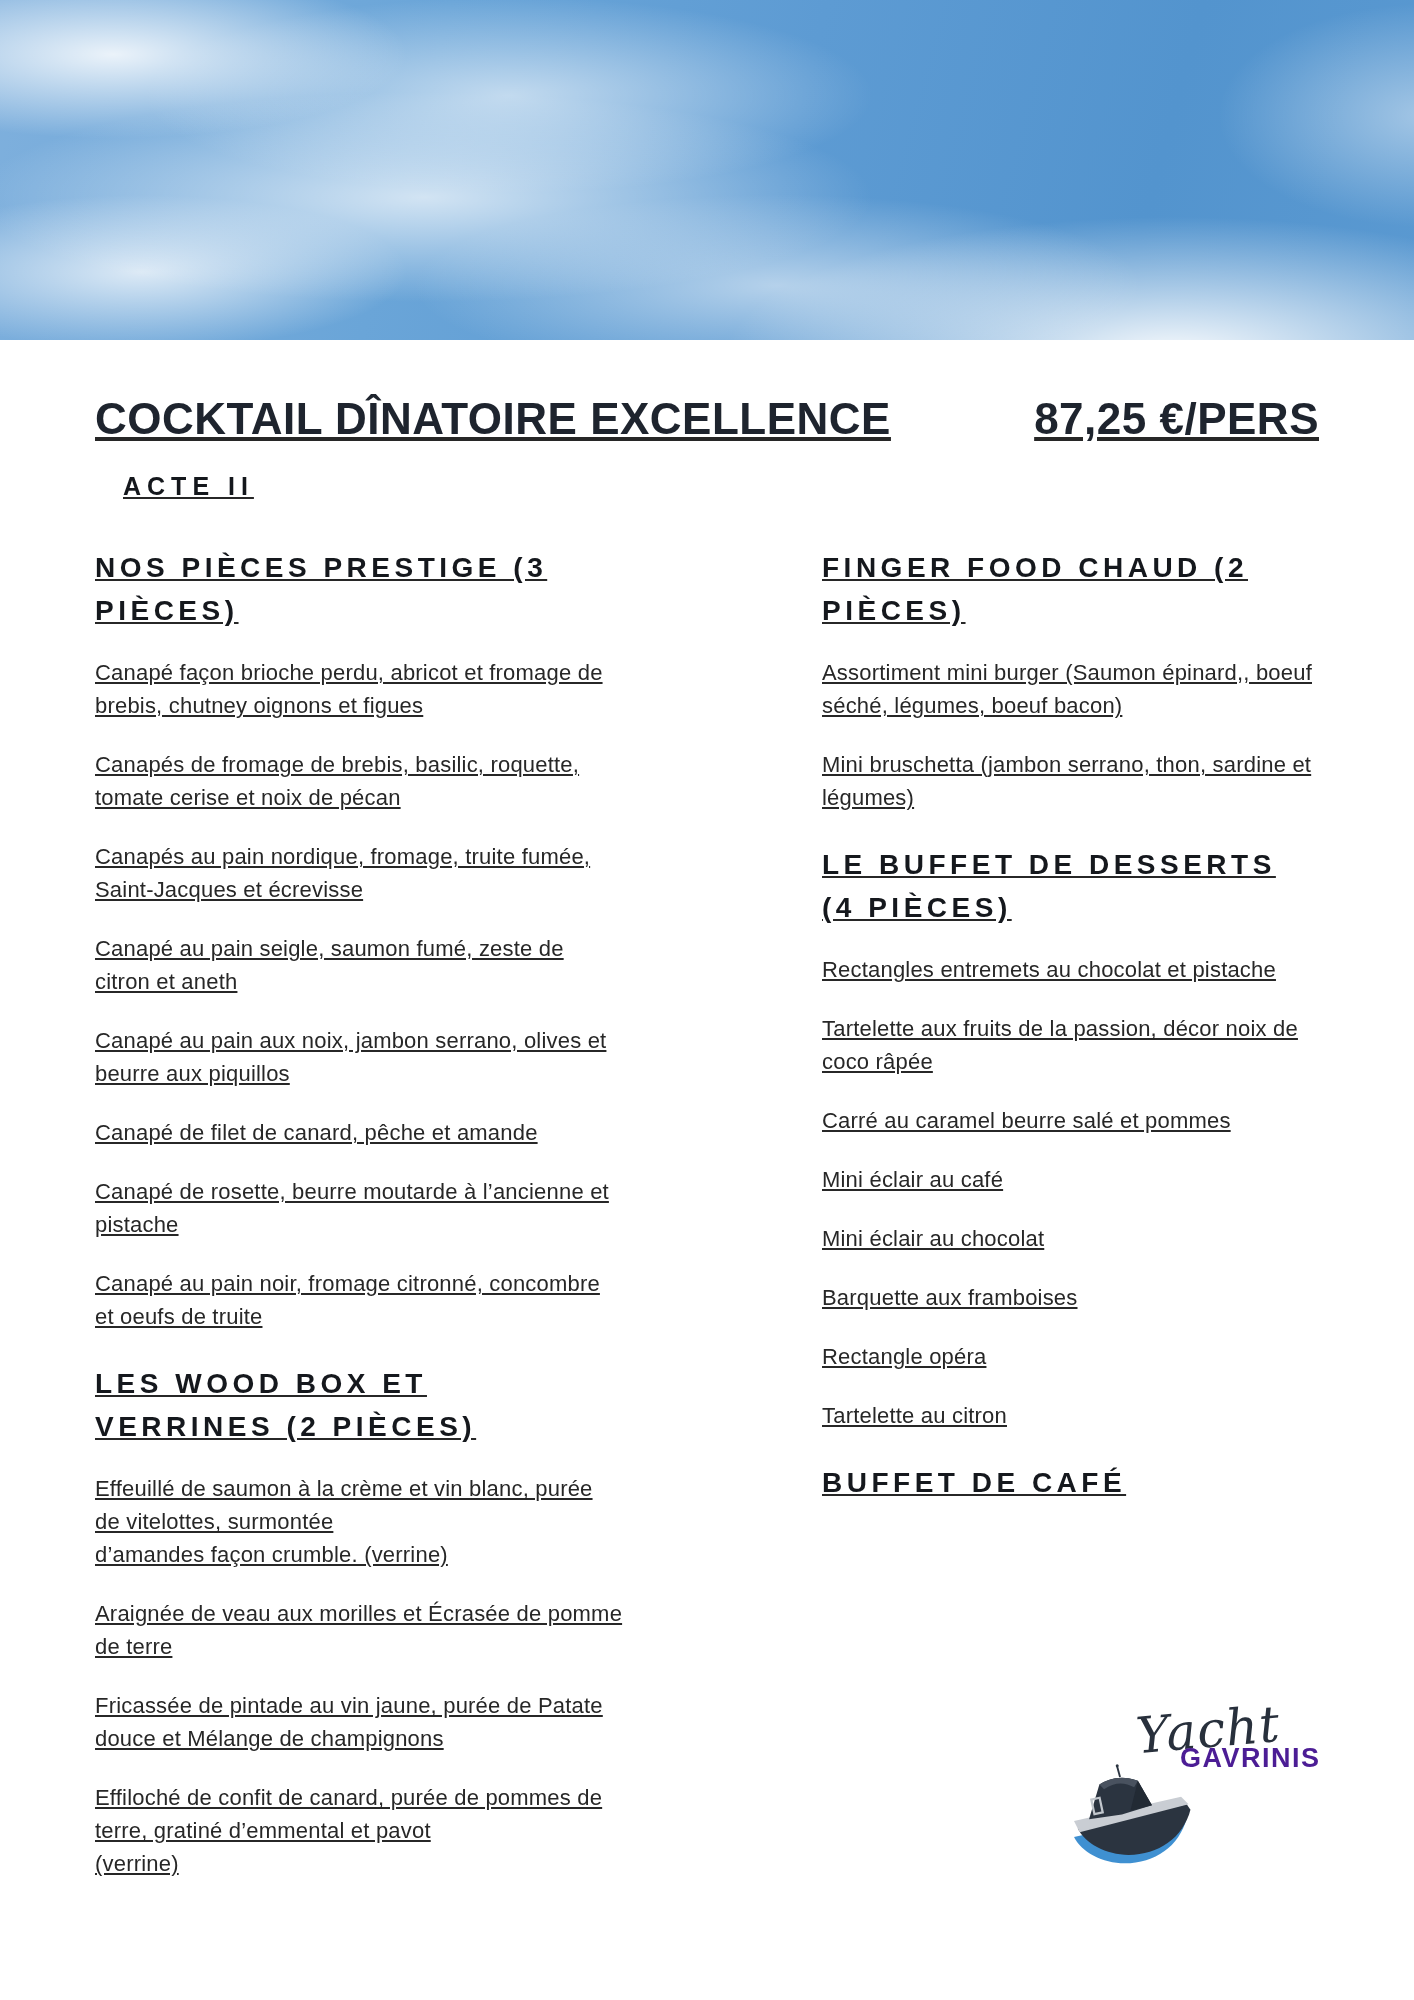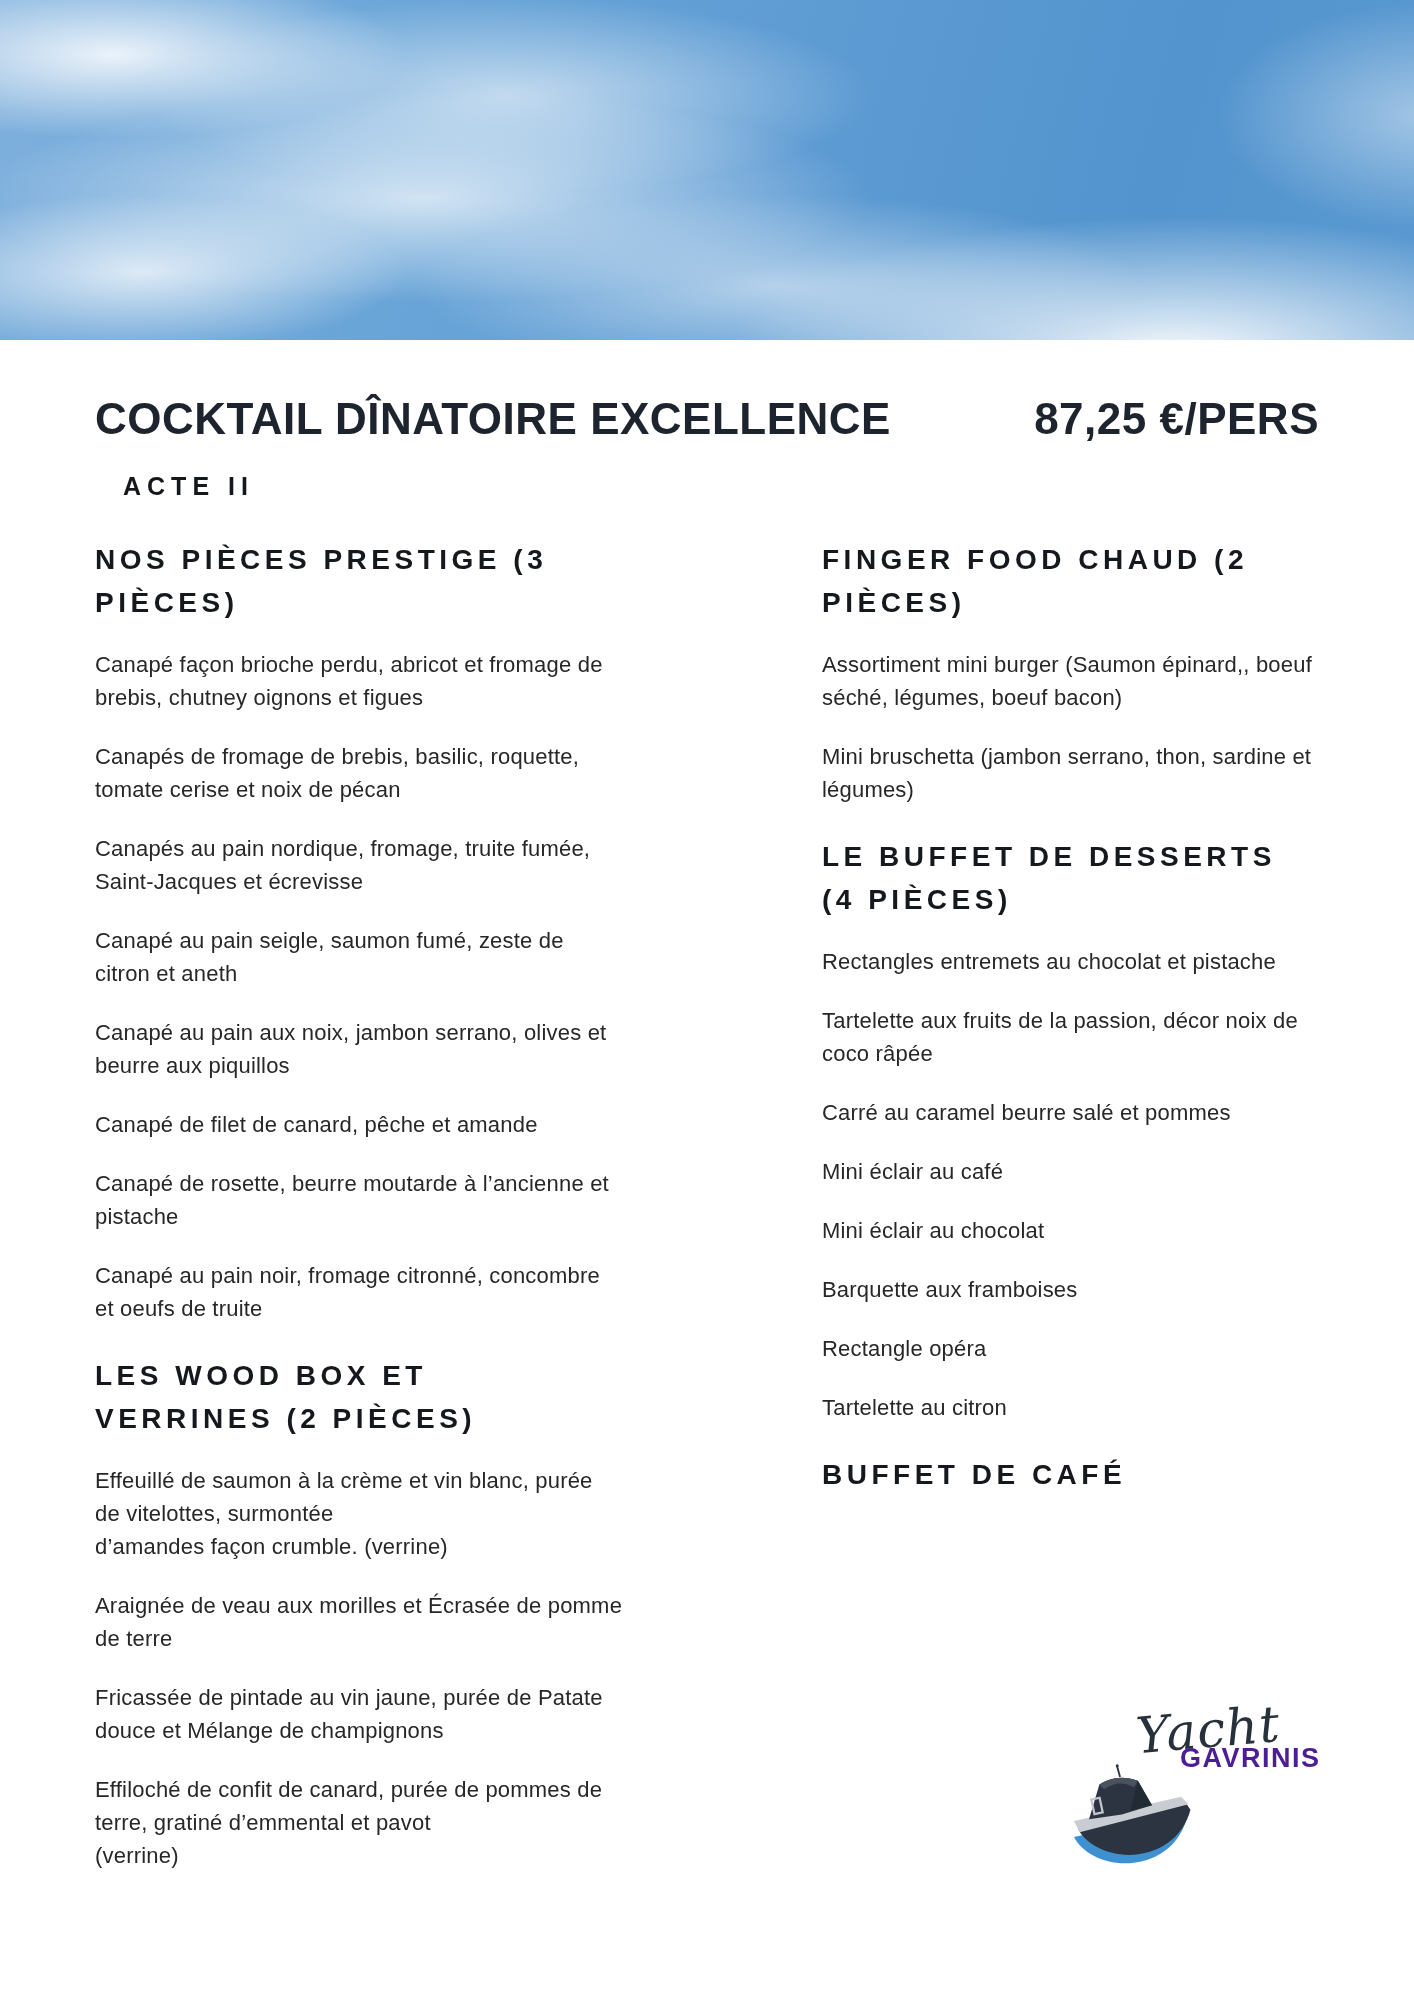--- a/index.html
+++ b/index.html
@@ -27,21 +27,21 @@
       radial-gradient(420px 120px at 8% 16%,  rgba(255,255,255,.85), rgba(255,255,255,0) 70%),
       radial-gradient(520px 140px at 36% 28%, rgba(255,255,255,.60), rgba(255,255,255,0) 70%),
       radial-gradient(640px 150px at 30% 58%, rgba(255,255,255,.70), rgba(255,255,255,0) 70%),
       radial-gradient(380px 110px at 10% 80%, rgba(255,255,255,.75), rgba(255,255,255,0) 70%),
       radial-gradient(520px 130px at 55% 84%, rgba(255,255,255,.55), rgba(255,255,255,0) 70%),
       radial-gradient(620px 190px at 83% 104%,rgba(255,255,255,.95), rgba(255,255,255,0) 72%),
       radial-gradient(300px 160px at 101% 34%,rgba(255,255,255,.45), rgba(255,255,255,0) 70%),
       linear-gradient(105deg,#7fb0dd 0%,#6aa5d8 30%,#5d9bd3 55%,#5394ce 80%,#5a99d1 100%);
   }
   
-  .content{padding:0 95px;}
+  .content{padding:0 95px;text-decoration:underline;}
   .title-row{
     display:flex;justify-content:space-between;align-items:flex-start;
     margin-top:56px;
   }
   .doc-title,.doc-price{
     font-size:44px;font-weight:700;color:var(--ink);
     letter-spacing:.5px;line-height:1.05;
   }
   .subtitle{
     margin-top:30px;
@@ -49,21 +49,21 @@
     letter-spacing:6px;
     margin-left:28px;
   }
   .columns{display:flex;margin-top:38px;align-items:flex-start;}
   .col-left{width:560px;flex:0 0 560px;}
   .col-right{margin-left:167px;width:497px;flex:0 0 497px;}
   .heading{
     font-size:28px;font-weight:700;color:#15181d;
     letter-spacing:4.5px;line-height:1.52;
     white-space:pre-line;
-    margin:0 0 24px 0;
+    margin:8px 0 24px 0;
   }
   .section + .section .heading{margin-top:30px;}
   .item{
     font-size:22px;line-height:33px;color:var(--body-ink);
     white-space:pre-line;
     margin:0 0 26px 0;
     letter-spacing:.2px;
   }
   
   .logo{position:absolute;left:1064px;top:1695px;width:280px;height:215px;}

